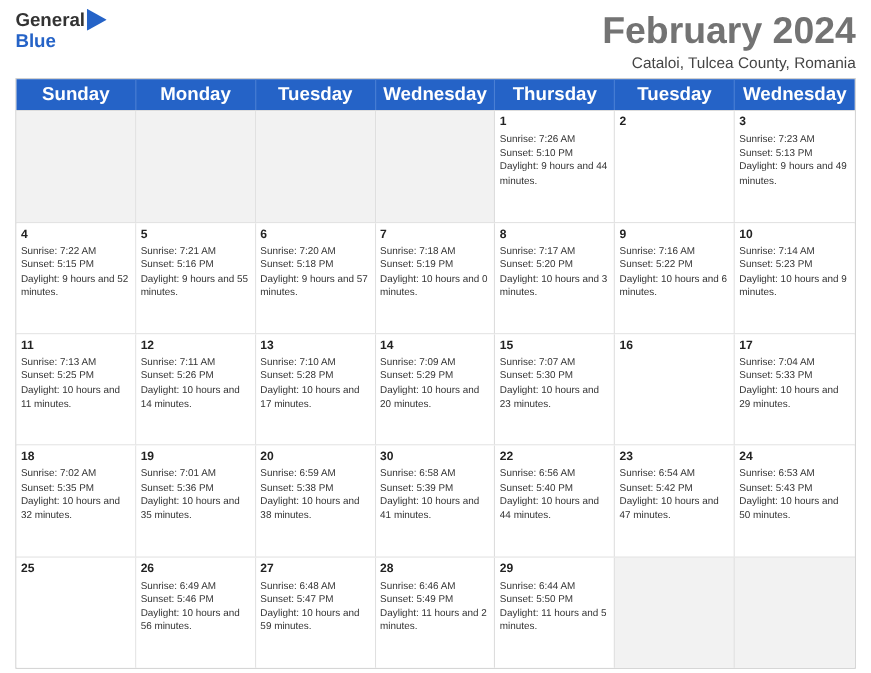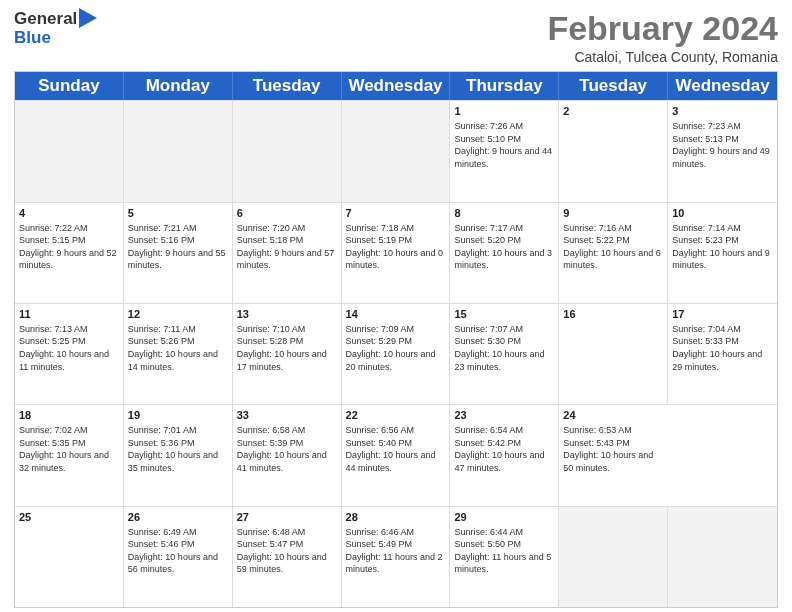--- a/index.html
+++ b/index.html
@@ -223,21 +223,25 @@
         <div class="cal-week">
           <div class="cal-cell">
             <div class="day-num">18</div>
             <div class="cell-detail">Sunrise: 7:02 AM<br>Sunset: 5:35 PM<br>Daylight: 10 hours and 32 minutes.</div>
           </div>
           <div class="cal-cell">
             <div class="day-num">19</div>
             <div class="cell-detail">Sunrise: 7:01 AM<br>Sunset: 5:36 PM<br>Daylight: 10 hours and 35 minutes.</div>
           </div>
           <div class="cal-cell">
-            <div class="day-num">33</div>
+            <div class="day-num">20</div>
+            <div class="cell-detail">Sunrise: 6:59 AM<br>Sunset: 5:38 PM<br>Daylight: 10 hours and 38 minutes.</div>
+          </div>
+          <div class="cal-cell">
+            <div class="day-num">30</div>
             <div class="cell-detail">Sunrise: 6:58 AM<br>Sunset: 5:39 PM<br>Daylight: 10 hours and 41 minutes.</div>
           </div>
           <div class="cal-cell">
             <div class="day-num">22</div>
             <div class="cell-detail">Sunrise: 6:56 AM<br>Sunset: 5:40 PM<br>Daylight: 10 hours and 44 minutes.</div>
           </div>
           <div class="cal-cell">
             <div class="day-num">23</div>
             <div class="cell-detail">Sunrise: 6:54 AM<br>Sunset: 5:42 PM<br>Daylight: 10 hours and 47 minutes.</div>
           </div>

